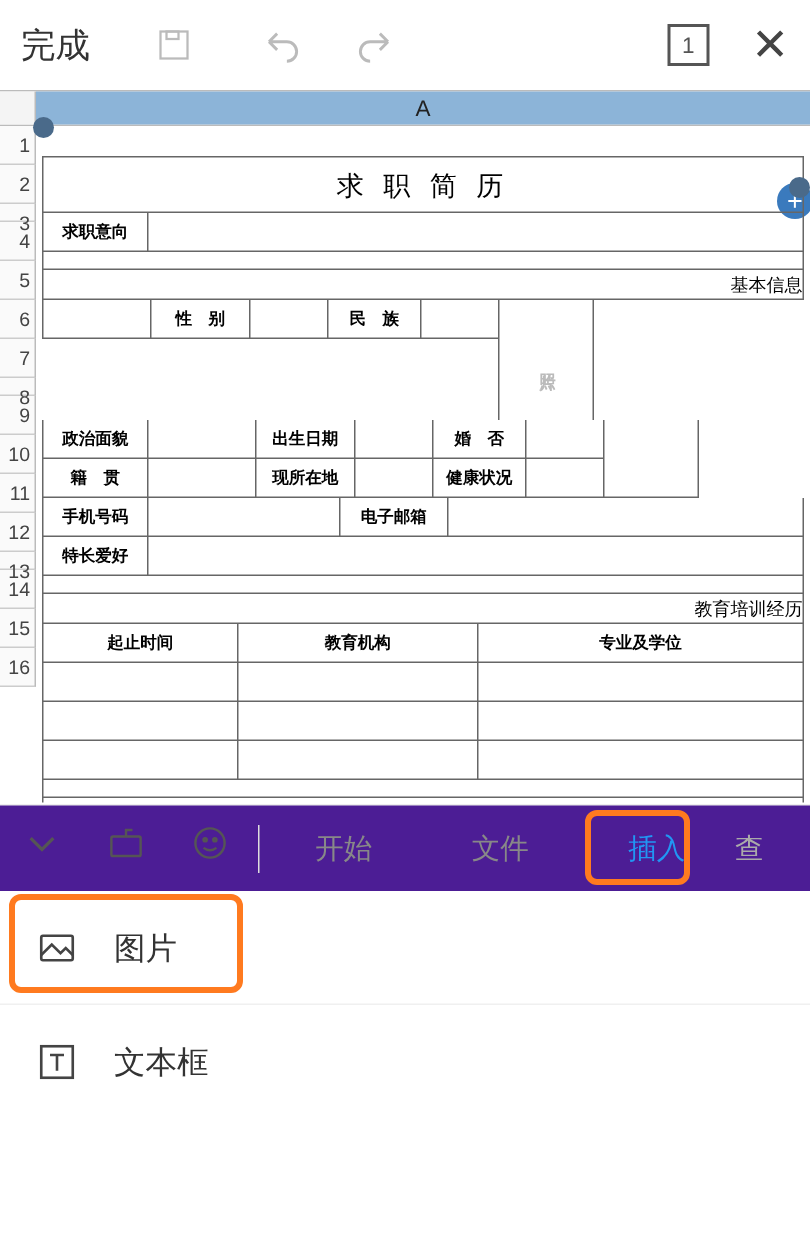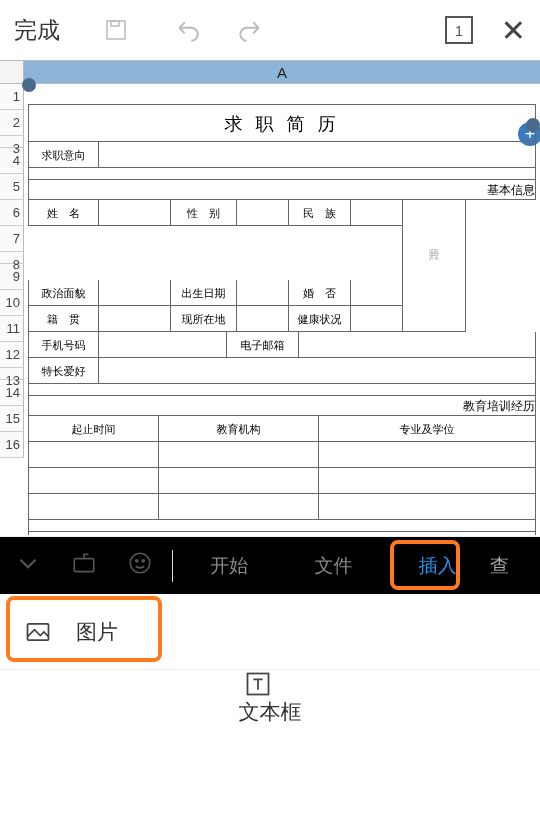--- a/index.html
+++ b/index.html
@@ -16,39 +16,39 @@
 .col-header .rowhdr-cell { width: 24px; border-right: 1px solid #bbb; background: #f4f4f4; }
 .col-header .col-a { flex: 1; text-align: center; font-size: 15px; background: #8cb4d8; color: #222; line-height: 24px; }
 .row-headers { position: absolute; left: 0; top: 24px; width: 24px; bottom: 0; }
 .row-headers div { height: 26px; border-bottom: 1px solid #ccc; border-right: 1px solid #bbb; font-size: 13px; text-align: right; padding-right: 3px; line-height: 26px; color: #444; background: #fafafa; }
 .row-headers div.thin { height: 12px; }
 
 .doc { position: absolute; left: 28px; top: 24px; right: 4px; font-size: 12px; }
 .title-row { height: 38px; border: 1px solid #666; text-align: center; font-size: 18px; letter-spacing: 4px; line-height: 38px; font-weight: 400; margin-top: 20px; }
 .cell { border: 1px solid #666; border-top: none; height: 26px; line-height: 26px; text-align: center; font-size: 11px; }
 .section-head { text-align: right; font-size: 12px; border: 1px solid #666; border-top: none; height: 20px; line-height: 20px; }
-.r { display: flex; }
+.r { display: flex; font-weight: bold; }
 .r .cell { border-right: none; }
 .r .cell:last-child { border-right: 1px solid #666; }
 .photo { writing-mode: vertical-rl; font-size: 11px; color: #bbb; display: flex; align-items: center; justify-content: center; }
 
 .sel-dot { width: 14px; height: 14px; background: #4a6a8a; border-radius: 50%; position: absolute; }
 .blue-arrow { position: absolute; left: -2px; top: 62px; width: 16px; height: 16px; background: #3a7abd; border-radius: 3px; }
 .blue-plus { position: absolute; right: -2px; top: 62px; width: 24px; height: 24px; background: #3a7abd; border-radius: 50%; color: #fff; text-align: center; line-height: 24px; font-size: 18px; }
 
-.bottom-tabs { position: absolute; top: 536px; left: 0; right: 0; height: 58px; display: flex; align-items: center; border-top: 1px solid #eee; background: #000000; }
+.bottom-tabs { position: absolute; top: 536px; left: 0; right: 0; height: 58px; display: flex; align-items: center; border-top: 1px solid #eee; background: #4c1d95; }
 .bottom-tabs .bicon { width: 56px; text-align: center; font-size: 24px; color: #555; }
 .bottom-tabs .divider { width: 1px; height: 32px; background: #ddd; margin: 0 4px; }
 .bottom-tabs .tab { flex: 1; text-align: center; font-size: 19px; color: #888; }
 .bottom-tabs .tab.active { color: #2196f3; }
 .bottom-tabs .tab-last { width: 50px; font-size: 19px; color: #aaa; text-align: left; }
 
 .menu-panel { position: absolute; top: 594px; left: 0; right: 0; bottom: 0; background: #fff; }
 .menu-item { height: 76px; display: flex; align-items: center; padding: 0 24px; border-bottom: 1px solid #f0f0f0; position: relative; }
-.menu-item:last-child { border-bottom: none; flex-direction: column; }
+.menu-item:last-child { border-bottom: none; }
 .menu-item .mi-icon { width: 28px; height: 28px; margin-right: 24px; flex-shrink: 0; }
 .menu-item .mi-label { font-size: 21px; color: #333; }
 .badge-small { position: absolute; left: 250px; top: 14px; width: 18px; height: 14px; background: #ef4444; border-radius: 3px; }
 
 .hilite-tab { position: absolute; border: 4px solid #ff7a1f; border-radius: 8px; pointer-events: none; }
 .h1 { left: 390px; top: 540px; width: 70px; height: 50px; }
 .h2 { left: 6px; top: 596px; width: 156px; height: 66px; }
 </style>
 </head>
 <body>
@@ -111,21 +111,20 @@
     <div class="title-row">求 职 简 历</div>
     <div class="r">
         <div class="cell" style="width:70px;text-align:center">求职意向</div>
         <div class="cell" style="flex:1"></div>
       </div>
     <div class="r">
         <div class="cell" style="flex:1;height:12px;line-height:12px;border-left:1px solid #666"></div>
       </div>
     <div class="section-head">基本信息</div>
     <div class="r">
-      <div class="cell" style="width:70px">姓　名</div>
         <div class="cell" style="width:72px"></div>
       <div class="cell" style="width:66px">性　别</div>
         <div class="cell" style="width:52px"></div>
       <div class="cell" style="width:62px">民　族</div>
         <div class="cell" style="width:52px"></div>
       <div class="cell photo" style="width:64px;height:80px;border-bottom:none" rowspan="3">照片</div>
     </div>
     <div class="r">
       <div class="cell" style="width:70px">政治面貌</div>
         <div class="cell" style="width:72px"></div>

